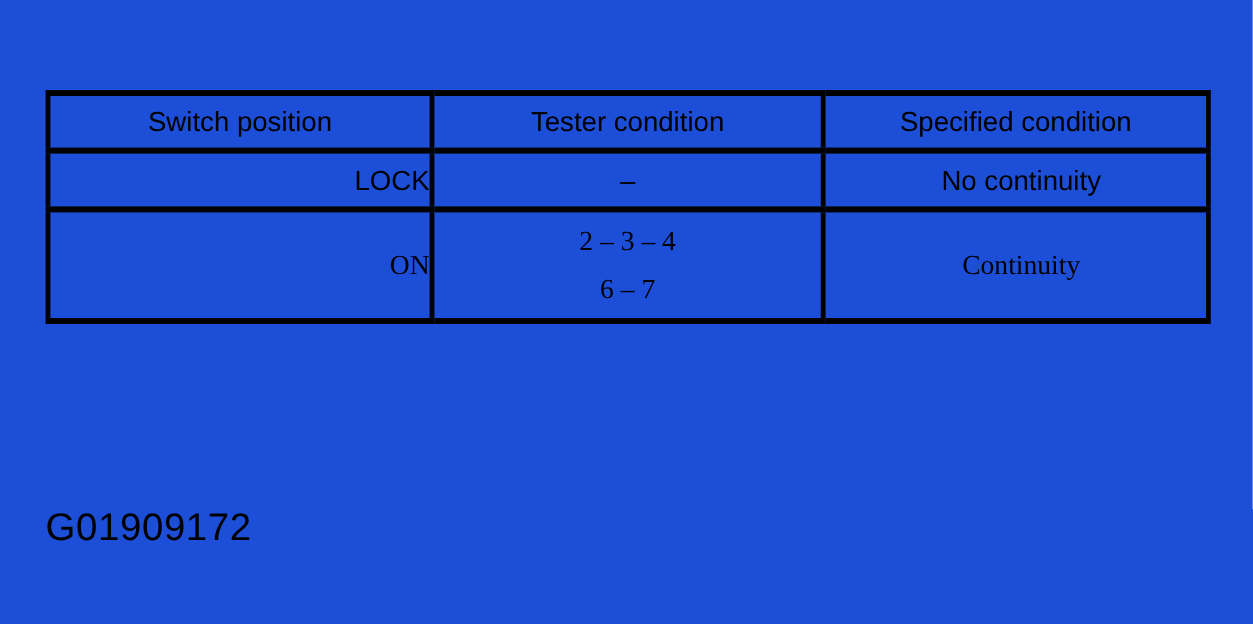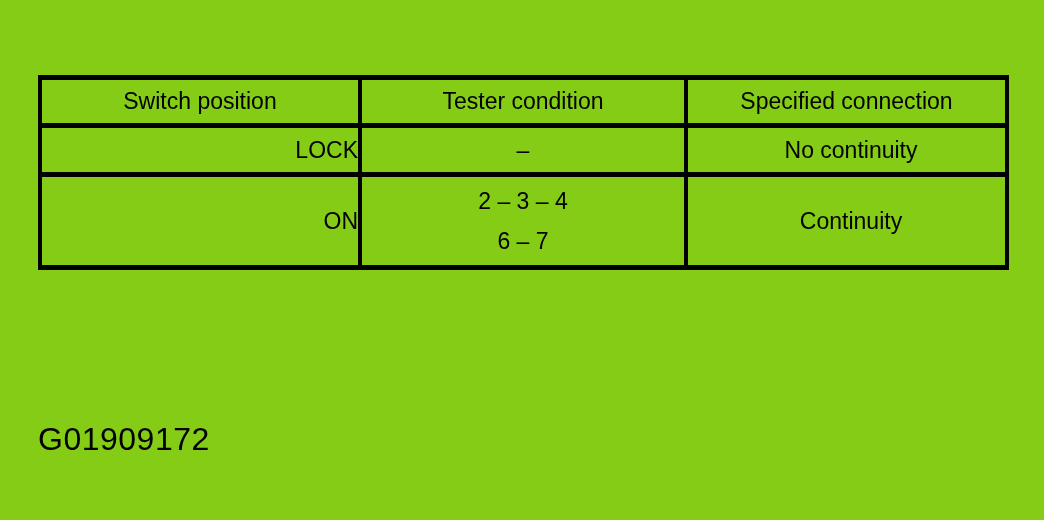--- a/index.html
+++ b/index.html
@@ -9,21 +9,21 @@
     height: 520px;
     background: #ffffff;
     font-family: "Liberation Sans", sans-serif;
     color: #000000;
     overflow: hidden;
   }
   .page {
     position: relative;
     width: 1044px;
     height: 520px;
-    background: #84cc16;
+    background: #1d4ed8;
   }
   table.continuity {
     position: absolute;
     left: 38px;
     top: 75px;
     width: 967px;
     border-collapse: collapse;
     table-layout: fixed;
     border: 4px solid #000;
   }
@@ -38,21 +38,21 @@
     padding: 0;
     overflow: hidden;
   }
   .continuity col.c1 { width: 320px; }
   .continuity col.c2 { width: 326px; }
   .continuity col.c3 { width: 321px; }
 
   tr.row-header { height: 48px; }
   tr.row-lock   { height: 49px; }
   tr.row-acc    { height: 50px; }
-  tr.row-on     { height: 93px; }
+  tr.row-on     { height: 93px; font-family: Liberation Serif, serif; }
   tr.row-start  { height: 85px; }
 
   .continuity th { text-align: center; }
   td.c-pos  { text-align: right; }
   td.c-test { text-align: center; }
   td.c-test .line { line-height: 40px; }
   td.c-cond { text-align: center; padding-left: 9px; }
 
   .caption {
     position: absolute;
@@ -70,21 +70,21 @@
   <table class="continuity">
     <colgroup>
       <col class="c1">
         <col class="c2">
         <col class="c3">
     </colgroup>
     <thead>
       <tr class="row-header">
         <th>Switch position</th>
         <th>Tester condition</th>
-        <th>Specified connection</th>
+        <th>Specified condition</th>
       </tr>
     </thead>
     <tbody>
       <tr class="row-lock">
         <td class="c-pos">LOCK</td>
         <td class="c-test">
           <div class="line">–</div>
         </td>
         <td class="c-cond">No continuity</td>
       </tr>

